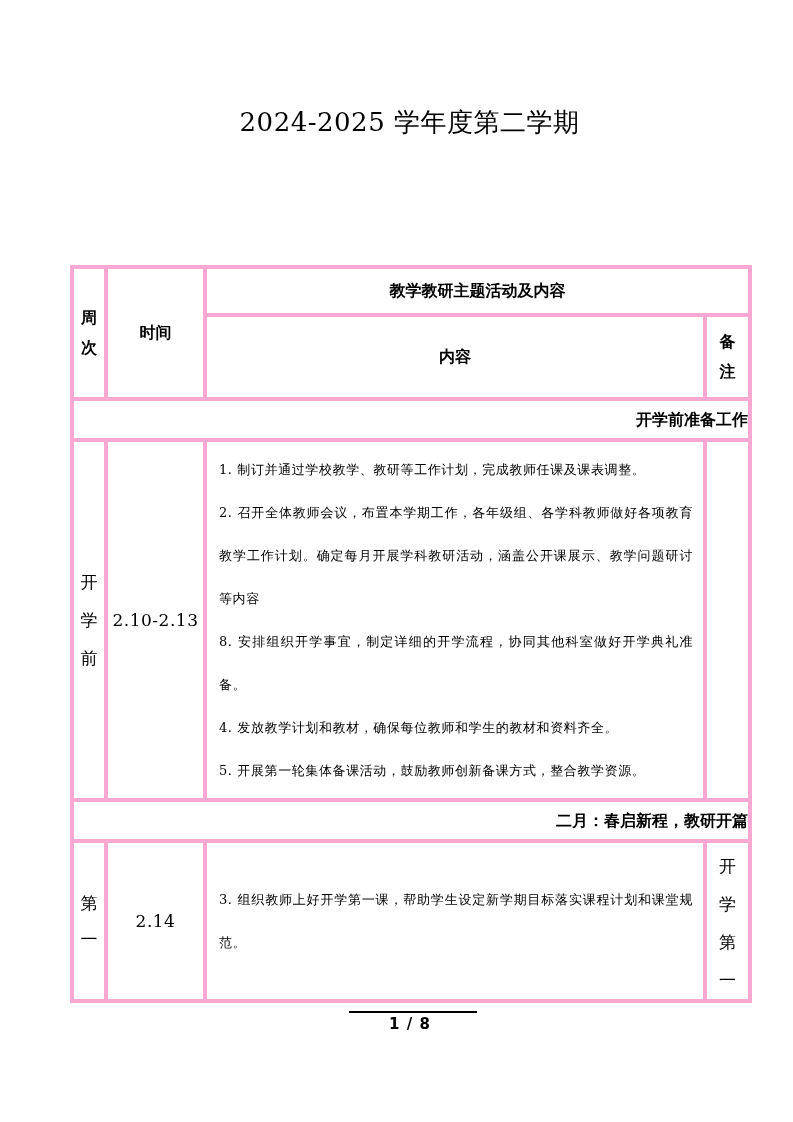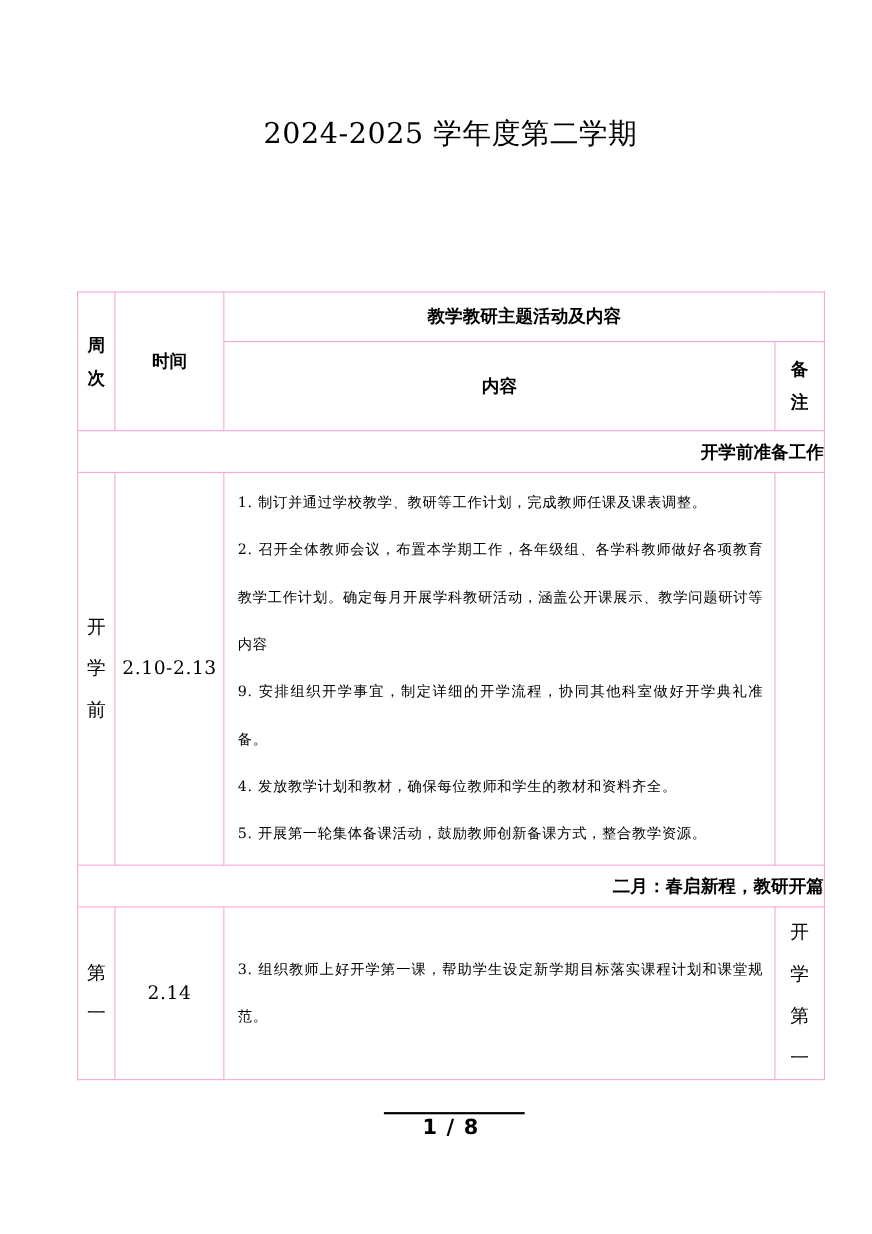--- a/index.html
+++ b/index.html
@@ -52,21 +52,21 @@
   
   .sched-table {
     position: absolute;
     left: 57px;
     top: 265px;
     width: 680px;
     border-collapse: collapse;
     table-layout: fixed;
   }
   .sched-table td {
-    border: 1px solid #f9a8d4;
+    border: 4px solid #f9a8d4;
     padding: 0;
     vertical-align: middle;
   }
 
   col.c-week    { width: 34px; }
   col.c-time    { width: 99px; }
   col.c-content { width: 500px; }
   col.c-remark  { width: 45px; }
 
   
@@ -140,21 +140,21 @@
   .footer-rule {
     position: absolute;
     left: 336px;
     top: 1011px;
     width: 128px;
     height: 2px;
     background: #000000;
   }
   .page-num {
     font-family: "DejaVu Sans", "Liberation Sans", sans-serif;
-    font-size: 19px;
+    font-size: 15px;
     font-weight: 700;
     letter-spacing: 1px;
   }
 </style>
 </head>
 <body>
 
 <div class="page">
 
   <div class="title-block">
@@ -198,21 +198,21 @@
       <tr>
         <td class="week-cell">
           <span>开</span>
           <span>学</span>
           <span>前</span>
         </td>
         <td class="time-cell">2.10-2.13</td>
         <td class="body-cell">
           <p>1. 制订并通过学校教学、教研等工作计划，完成教师任课及课表调整。</p>
           <p>2. 召开全体教师会议，布置本学期工作，各年级组、各学科教师做好各项教育教学工作计划。确定每月开展学科教研活动，涵盖公开课展示、教学问题研讨等内容</p>
-          <p>9. 安排组织开学事宜，制定详细的开学流程，协同其他科室做好开学典礼准备。</p>
+          <p>8. 安排组织开学事宜，制定详细的开学流程，协同其他科室做好开学典礼准备。</p>
           <p>4. 发放教学计划和教材，确保每位教师和学生的教材和资料齐全。</p>
           <p>5. 开展第一轮集体备课活动，鼓励教师创新备课方式，整合教学资源。</p>
         </td>
         <td class="remark-cell"></td>
       </tr>
 
       <tr>
         <td colspan="4" class="band">二月：春启新程，教研开篇</td>
       </tr>
 

